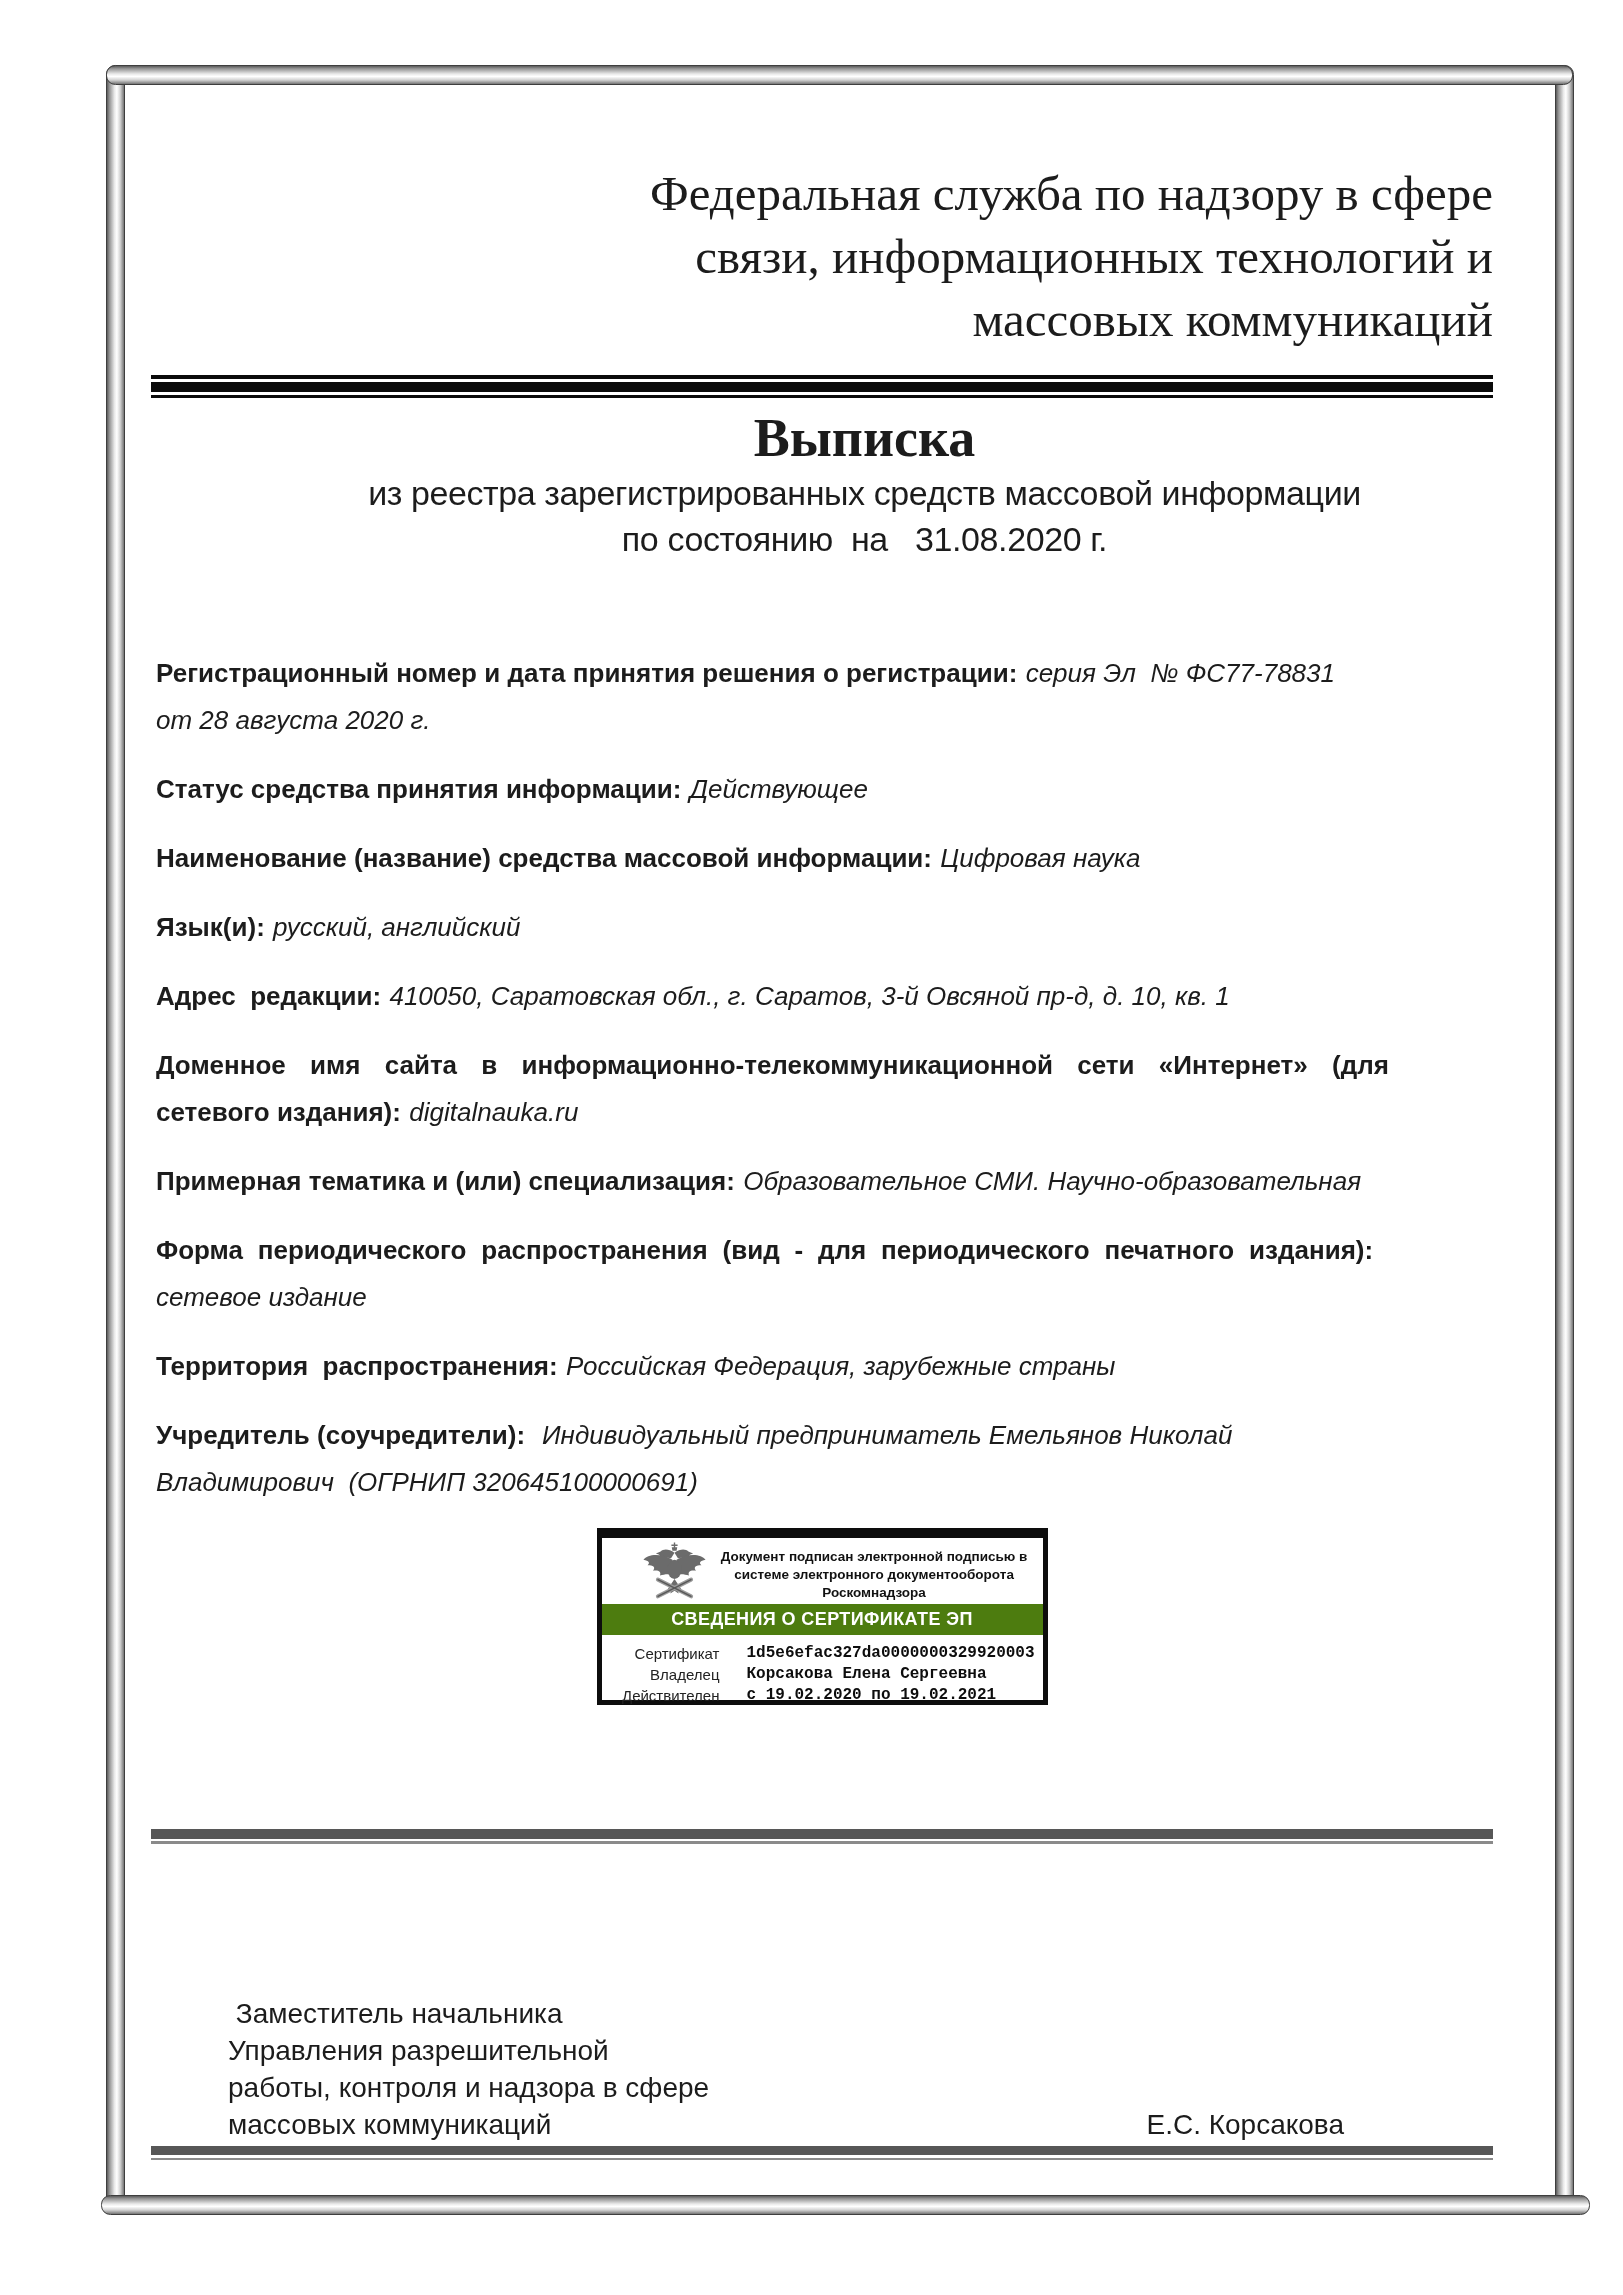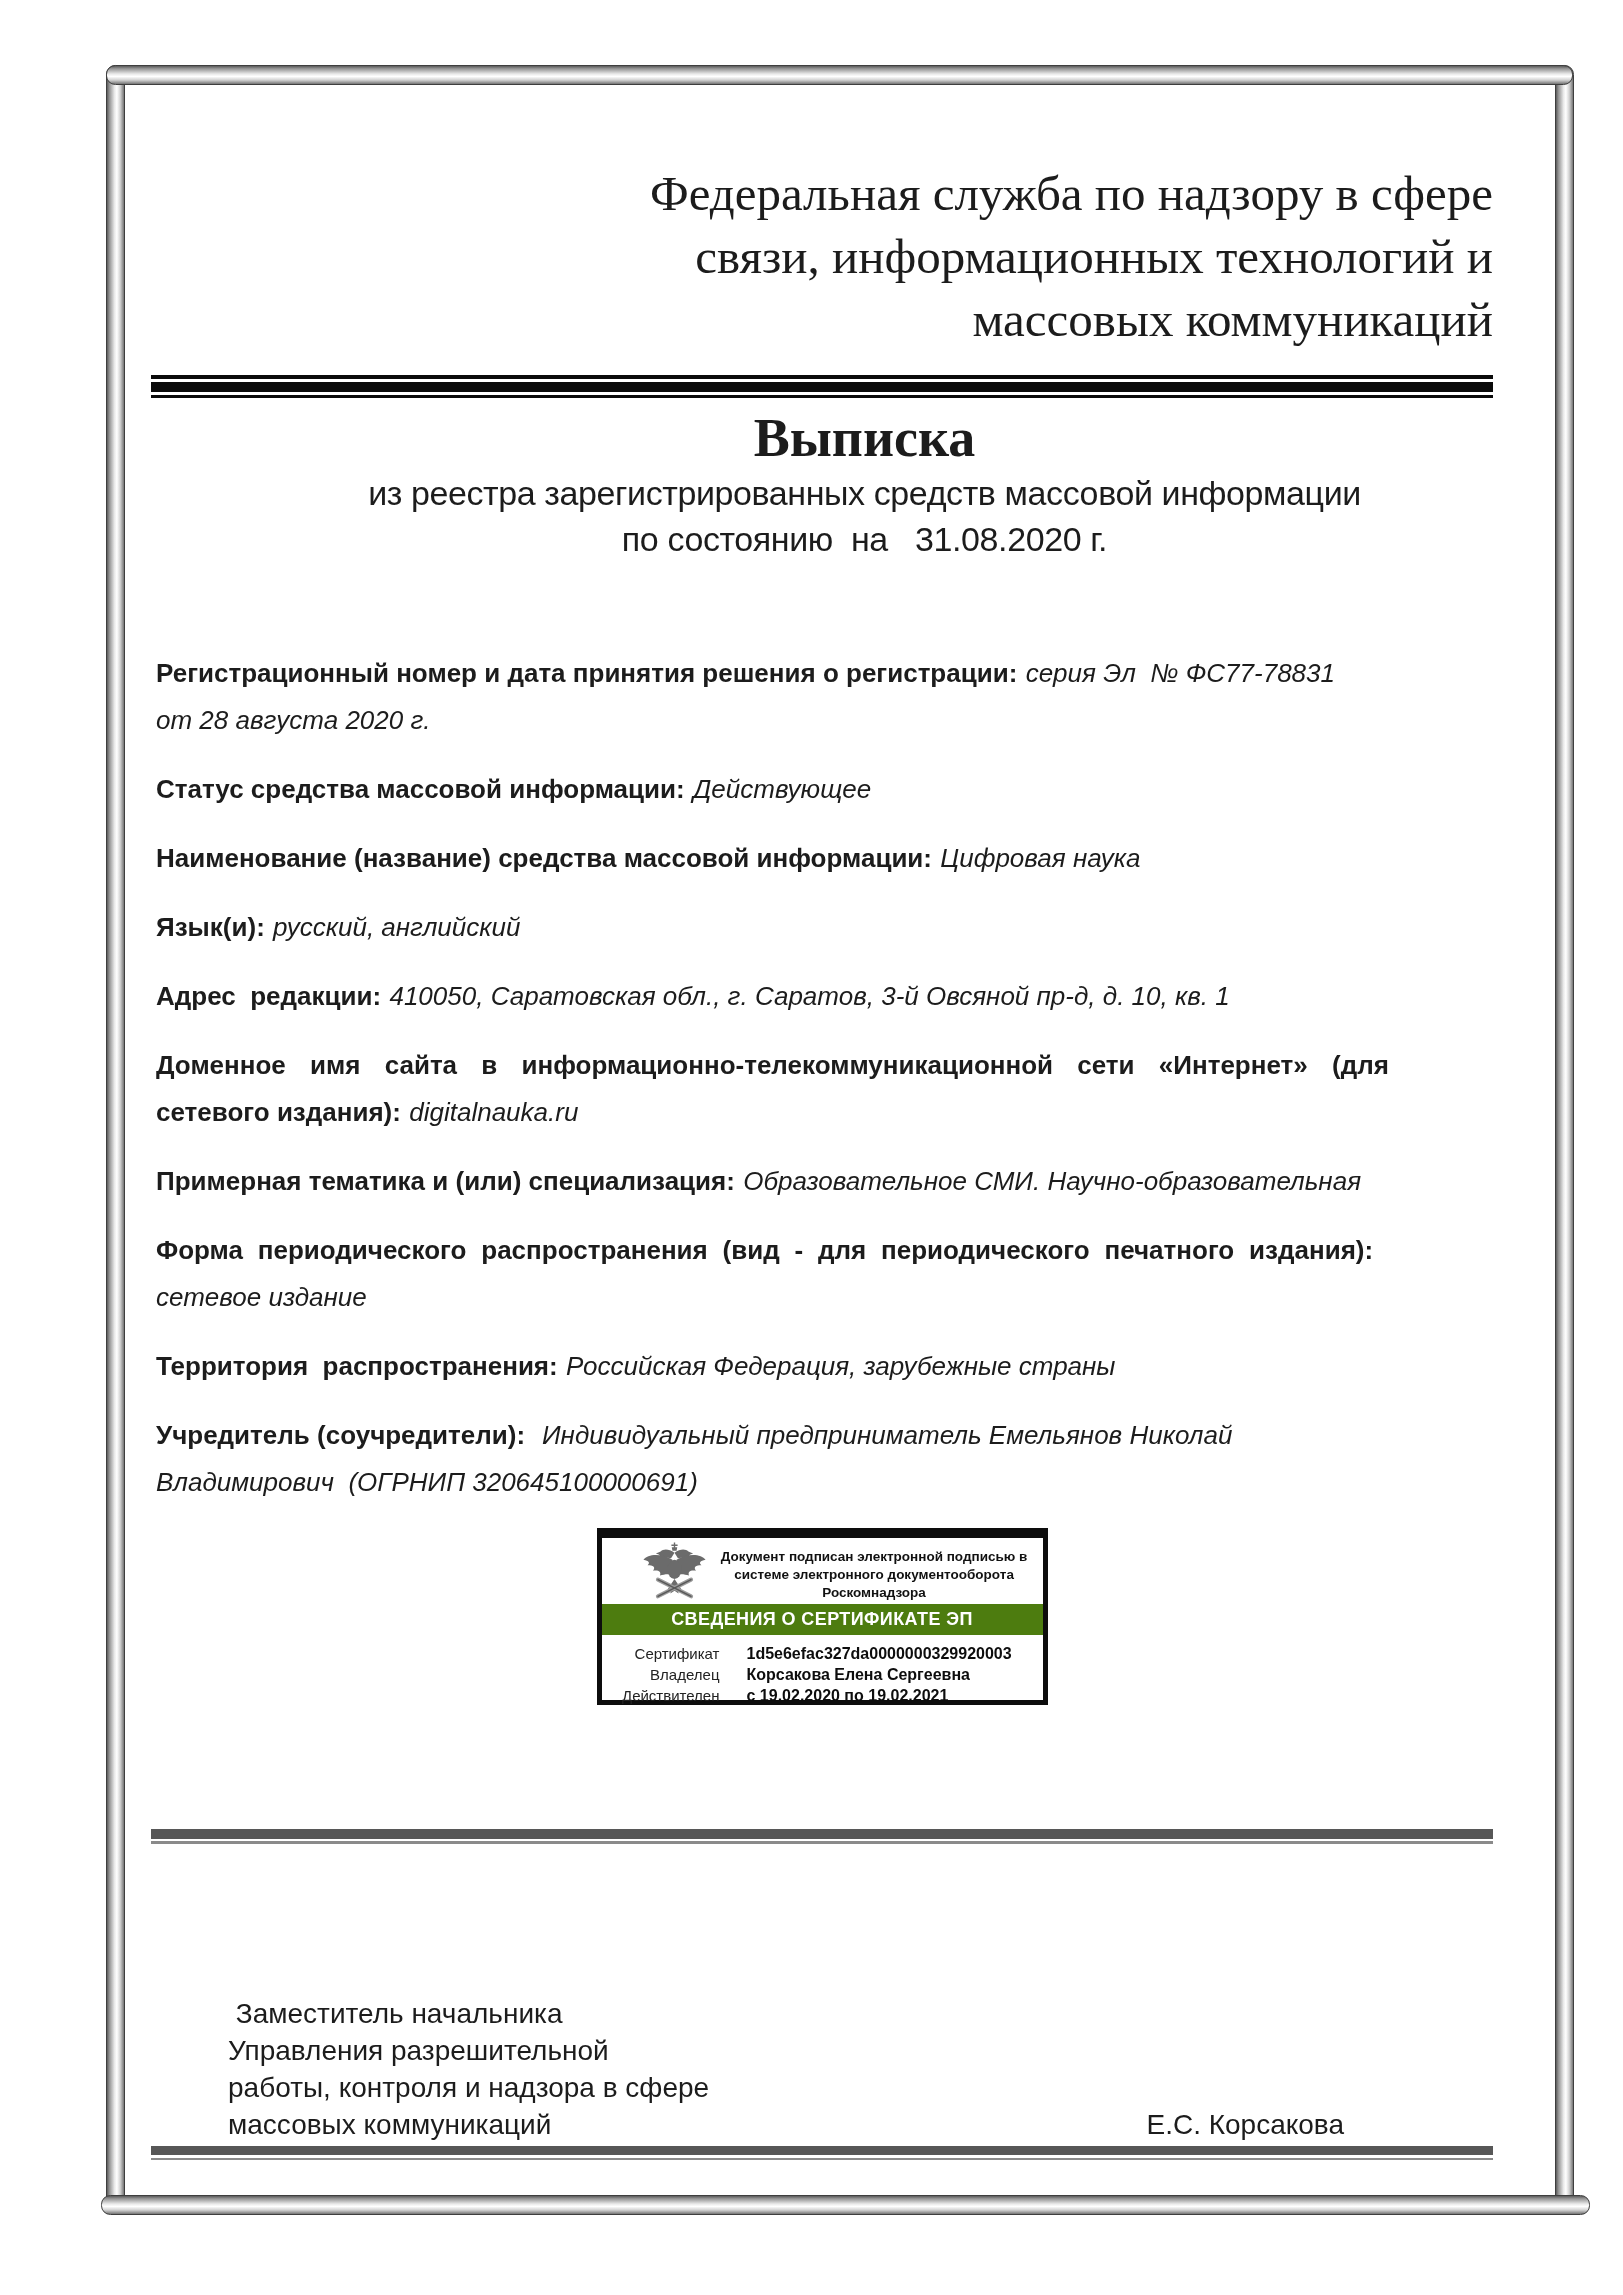--- a/index.html
+++ b/index.html
@@ -41,21 +41,21 @@
   
   .stamp{width:451px;margin:6.8px auto 0;border:5px solid #0d0d0d;border-top-width:10px;box-sizing:border-box;background:#fff;}
   .stamp-top{height:66px;display:flex;align-items:flex-start;padding-left:20px;}
   .eagle{margin:3.4px 0 0 18.6px;flex:0 0 auto;}
   .stamp-top-text{flex:1;text-align:center;padding:10px 8.5px 0 5px;font-weight:700;font-size:13.5px;line-height:18px;color:#111;}
   .stamp-band{height:31px;background:#4d7c0f;color:#ffffff;font-weight:700;font-size:18px;line-height:31px;
               text-align:center;letter-spacing:0.4px;}
   .stamp-rows{height:65px;box-sizing:border-box;padding-top:7.6px;}
   .stamp-row{display:grid;grid-template-columns:118px 1fr;line-height:21px;}
   .stamp-row .rl{text-align:right;font-size:15px;color:#222;}
-  .stamp-row .rv{font-weight:700;font-size:16px;padding-left:27px;color:#0d0d0d;}
+  .stamp-row .rv{font-weight:700;font-size:16px;padding-left:27px;color:#0d0d0d;font-family:Liberation Mono, monospace;}
 
   
   .rule-gray .bar{height:9.3px;background:#575757;}
   .rule-gray .thin{height:2.5px;background:#8a8a8a;margin-top:2.5px;}
   .rule-gray.first{margin-top:124px;}
   .rule-gray.second{margin-top:3.4px;}
 
   
   .sig-row{margin-top:151px;margin-left:77px;padding-right:149px;display:flex;
            justify-content:space-between;align-items:flex-end;font-size:28px;line-height:37px;}
@@ -93,21 +93,21 @@
     </div>
 
     <div class="fields">
 
       <p class="field">
         <span class="lbl">Регистрационный номер и дата принятия решения о регистрации:</span><span class="val">серия Эл  № ФС77-78831
 от 28 августа 2020 г.</span>
       </p>
 
       <p class="field">
-        <span class="lbl">Статус средства массовой информации:</span><span class="val">Действующее</span>
+        <span class="lbl">Статус средства принятия информации:</span><span class="val">Действующее</span>
       </p>
 
       <p class="field">
         <span class="lbl">Наименование (название) средства массовой информации:</span><span class="val">Цифровая наука</span>
       </p>
 
       <p class="field">
         <span class="lbl">Язык(и):</span><span class="val">русский, английский</span>
       </p>
 

